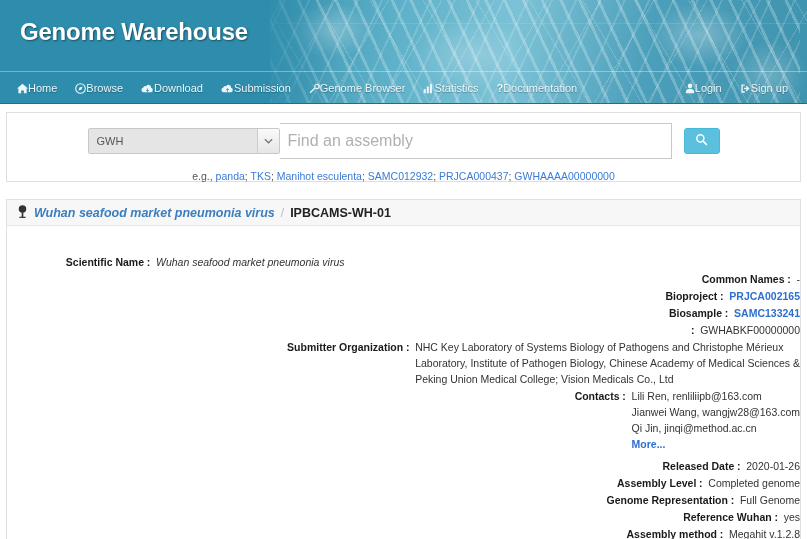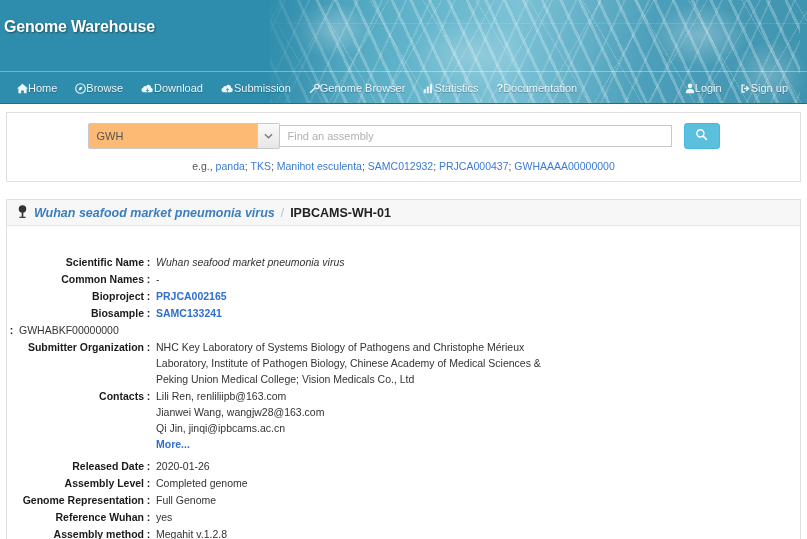--- a/index.html
+++ b/index.html
@@ -52,24 +52,24 @@
       repeating-linear-gradient(-60deg, rgba(255,255,255,.17) 0 1px, rgba(255,255,255,0) 1px 46px),
       repeating-linear-gradient(0deg, rgba(255,255,255,.10) 0 1px, rgba(255,255,255,0) 1px 80px);
   }
   .banner-fade {
     position: absolute;
     top: 0; left: 250px; width: 90px; height: 104px;
     background: linear-gradient(90deg, #2e8dac 0%, rgba(46,141,172,0) 100%);
   }
   .brand {
     position: absolute;
-    left: 4px; top: 18px;
+    left: 20px; top: 18px;
     z-index: 5;
     color: #ffffff;
-    font-size: 16px;
+    font-size: 24px;
     font-weight: bold;
     letter-spacing: -.2px;
     text-shadow: 1px 1px 2px rgba(0,0,0,.45);
   }
   .nav-sep {
     position: absolute;
     left: 0; top: 71px; width: 807px; height: 1px;
     background: rgba(255,255,255,.35);
     z-index: 4;
   }
@@ -112,45 +112,45 @@
     justify-content: center;
     align-items: center;
   }
   .db-select-wrap {
     position: relative;
     width: 192px; height: 26px;
   }
   .db-select {
     width: 192px; height: 26px;
     border: 1px solid #c8c8c8;
-    background: #fdba74;
+    background: #e5e5e5;
     font-family: "Liberation Sans", sans-serif;
     font-size: 11px;
     color: #555;
     padding: 0 26px 0 8px;
     border-radius: 2px;
     -webkit-appearance: none;
     appearance: none;
     outline: none;
   }
   .db-caret {
     position: absolute;
     right: 1px; top: 1px;
     width: 22px; height: 24px;
     background: linear-gradient(#fafafa, #e6e6e6);
     border-left: 1px solid #ccc;
     display: flex; align-items: center; justify-content: center;
     pointer-events: none;
   }
   .q-input {
-    width: 392px; height: 22px;
+    width: 392px; height: 36px;
     border: 1px solid #c8c8c8;
     border-left: none;
     font-family: "Liberation Sans", sans-serif;
-    font-size: 11px;
+    font-size: 16px;
     color: #333;
     padding: 0 8px;
     outline: none;
   }
   .q-input::placeholder { color: #b0b0b0; }
   .search-btn {
     margin-left: 12px;
     width: 36px; height: 26px;
     background: #5bc0de;
     border: 1px solid #46b8da;
@@ -219,21 +219,21 @@
     color: #1a1a1a;
   }
   .dvalue {
     font-size: 10.5px;
     color: #333;
     padding-left: 3px;
   }
   .dvalue.italic { font-style: italic; }
   .dvalue a { color: #2f6fd0; text-decoration: none; font-weight: bold; }
   .dvalue .sub { display: block; }
-  .drow + .drow { margin-top: 4px; }
+  .drow + .drow { margin-top: 4px; justify-content: flex-end; }
   .cont { margin-top: 3px; }
   .more-link { color: #2f6fd0; font-weight: bold; text-decoration: none; cursor: pointer; }
   .row-gap { margin-top: 9px !important; }
 </style>
 </head>
 <body>
 
 <div class="banner">
   <div class="banner-art"></div>
   <div class="banner-fade"></div>
@@ -432,21 +432,21 @@
         <span class="sub cont">Peking Union Medical College; Vision Medicals Co., Ltd</span>
       </div>
     </div>
 
     <div class="drow">
       <div class="dlabel">Contacts</div>
       <div class="dcolon">:</div>
       <div class="dvalue">
         <span class="sub">Lili Ren, renliliipb@163.com</span>
         <span class="sub cont">Jianwei Wang, wangjw28@163.com</span>
-        <span class="sub cont">Qi Jin, jinqi@ipbcams.ac.cn</span>
+        <span class="sub cont">Qi Jin, jinqi@method.ac.cn</span>
         <span class="sub cont"><a class="more-link">More...</a></span>
       </div>
     </div>
 
     <div class="drow row-gap">
       <div class="dlabel">Released Date</div>
       <div class="dcolon">:</div>
       <div class="dvalue">2020-01-26</div>
     </div>
 

